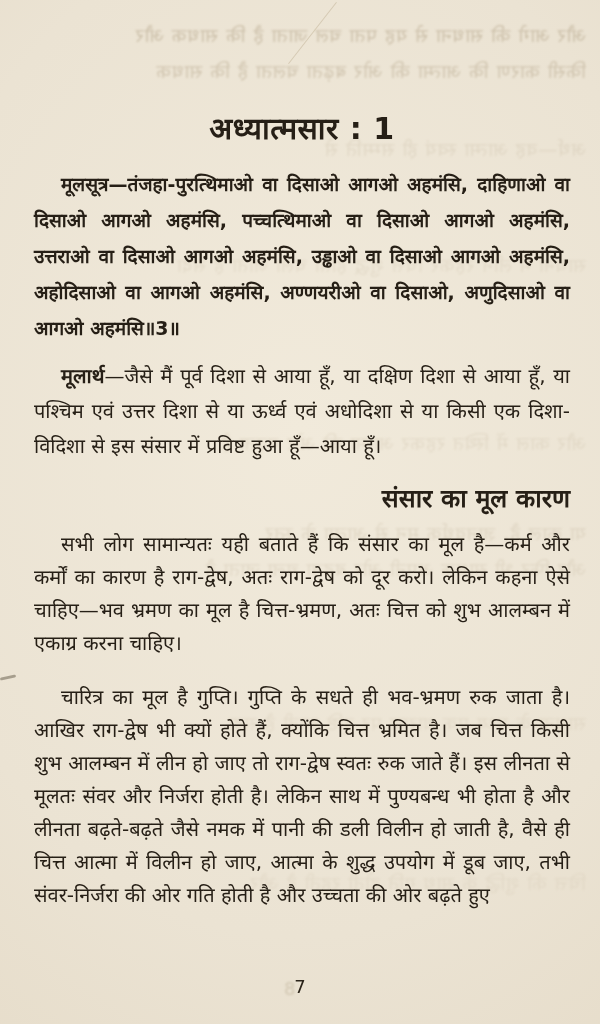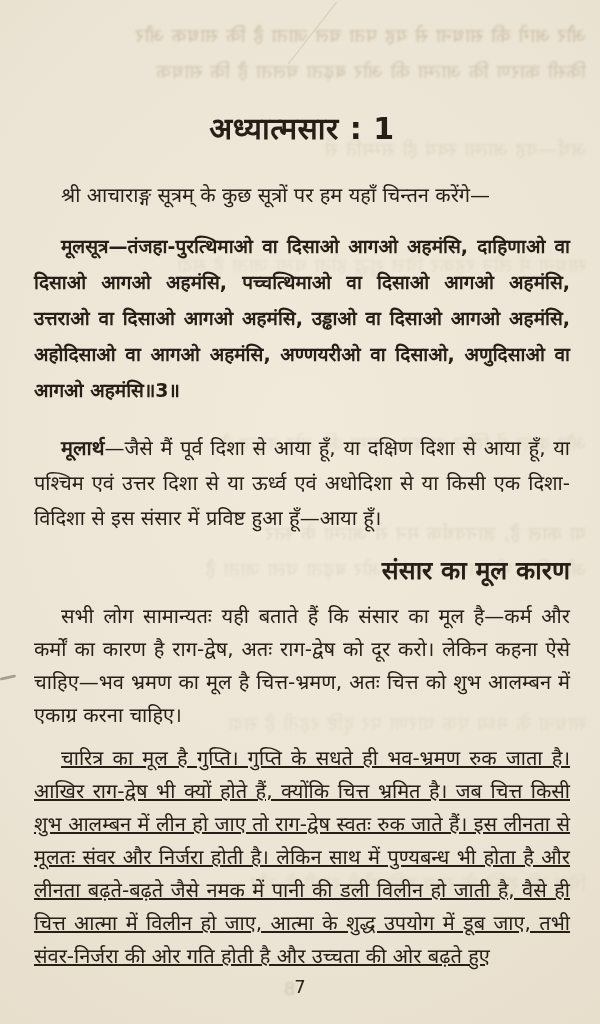--- a/index.html
+++ b/index.html
@@ -89,32 +89,32 @@
     line-height:33px;
     text-indent:27px;
   }
   .intro{margin-top:29px;}
   .sutra{
     margin-top:16px;
     font-weight:bold;
     font-size:19px;
     line-height:36px;
   }
-  .mulartha{margin-top:23px;line-height:35px;}
+  .mulartha{margin-top:13px;line-height:35px;}
   .mulartha .lead{font-weight:bold;}
   .section-heading{
     margin-top:20px;
     font-weight:bold;
     font-size:25px;
     line-height:30px;
     text-indent:0;
     text-align:right;
   }
   .body-para{margin-top:14px;}
-  .body-para2{margin-top:10px;text-decoration:underline;}
+  .body-para2{margin-top:21px;}
   .page-number{
     position:absolute;
     z-index:1;
     left:0;right:0;
     top:976px;
     text-align:center;
     font-size:18px;
     color:#2b241a;
   }
 </style>
@@ -134,21 +134,20 @@
     <div class="ghost-line g8">साधना के मध्य एक धारणा पर दृष्टि रहती है सदा</div>
     <div class="ghost-line g9">चित्त की शुद्धि के साथ गति होती रहती है और</div>
     <div class="ghost-digit">8</div>
     <div class="scratch"></div>
     <div class="edge-mark"></div>
   </div>
 
   <div class="content">
     <div class="title">अध्यात्मसार : 1</div>
 
-    <p class="intro">श्री आचाराङ्ग सूत्रम् के कुछ सूत्रों पर हम यहाँ चिन्तन करेंगे—</p>
 
     <p class="sutra">मूलसूत्र—तंजहा-पुरत्थिमाओ वा दिसाओ आगओ अहमंसि, दाहिणाओ वा दिसाओ आगओ अहमंसि, पच्चत्थिमाओ वा दिसाओ आगओ अहमंसि, उत्तराओ वा दिसाओ आगओ अहमंसि, उड्ढाओ वा दिसाओ आगओ अहमंसि, अहोदिसाओ वा आगओ अहमंसि, अण्णयरीओ वा दिसाओ, अणुदिसाओ वा आगओ अहमंसि॥3॥</p>
 
     <p class="mulartha"><span class="lead">मूलार्थ</span><span>—जैसे मैं पूर्व दिशा से आया हूँ, या दक्षिण दिशा से आया हूँ, या पश्चिम एवं उत्तर दिशा से या ऊर्ध्व एवं अधोदिशा से या किसी एक दिशा-विदिशा से इस संसार में प्रविष्ट हुआ हूँ—आया हूँ।</span></p>
 
     <div class="section-heading">संसार का मूल कारण</div>
 
     <p class="body-para">सभी लोग सामान्यतः यही बताते हैं कि संसार का मूल है—कर्म और कर्मों का कारण है राग-द्वेष, अतः राग-द्वेष को दूर करो। लेकिन कहना ऐसे चाहिए—भव भ्रमण का मूल है चित्त-भ्रमण, अतः चित्त को शुभ आलम्बन में एकाग्र करना चाहिए।</p>
 
     <p class="body-para body-para2">चारित्र का मूल है गुप्ति। गुप्ति के सधते ही भव-भ्रमण रुक जाता है। आखिर राग-द्वेष भी क्यों होते हैं, क्योंकि चित्त भ्रमित है। जब चित्त किसी शुभ आलम्बन में लीन हो जाए तो राग-द्वेष स्वतः रुक जाते हैं। इस लीनता से मूलतः संवर और निर्जरा होती है। लेकिन साथ में पुण्यबन्ध भी होता है और लीनता बढ़ते-बढ़ते जैसे नमक में पानी की डली विलीन हो जाती है, वैसे ही चित्त आत्मा में विलीन हो जाए, आत्मा के शुद्ध उपयोग में डूब जाए, तभी संवर-निर्जरा की ओर गति होती है और उच्चता की ओर बढ़ते हुए</p>

